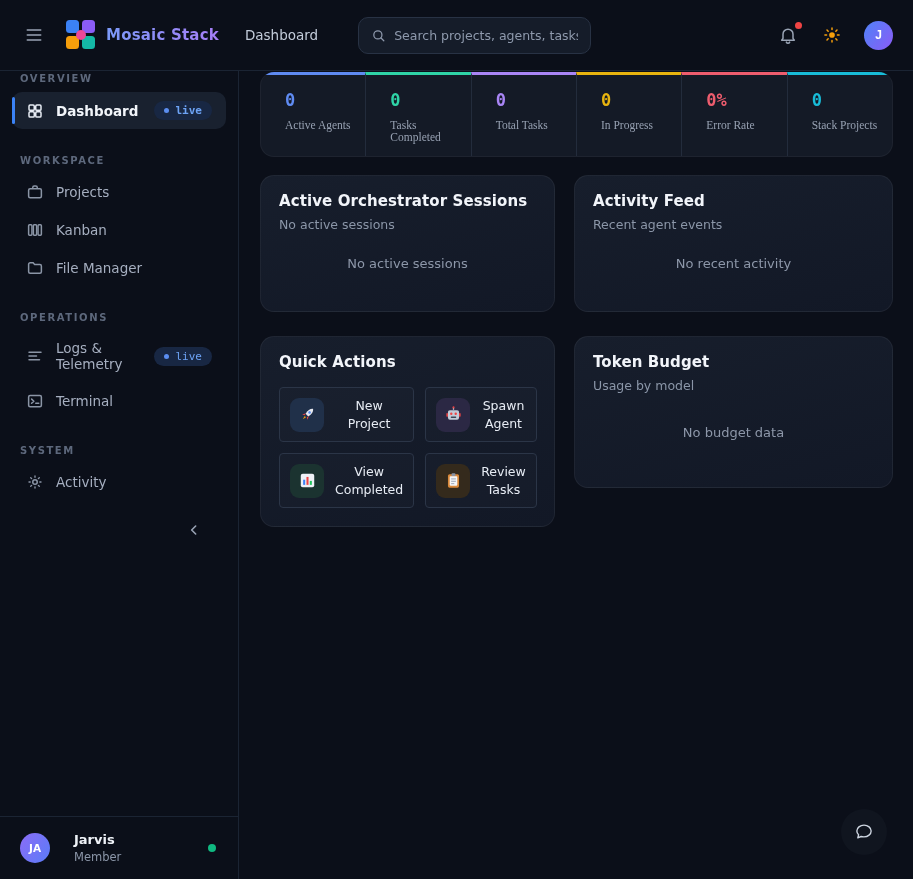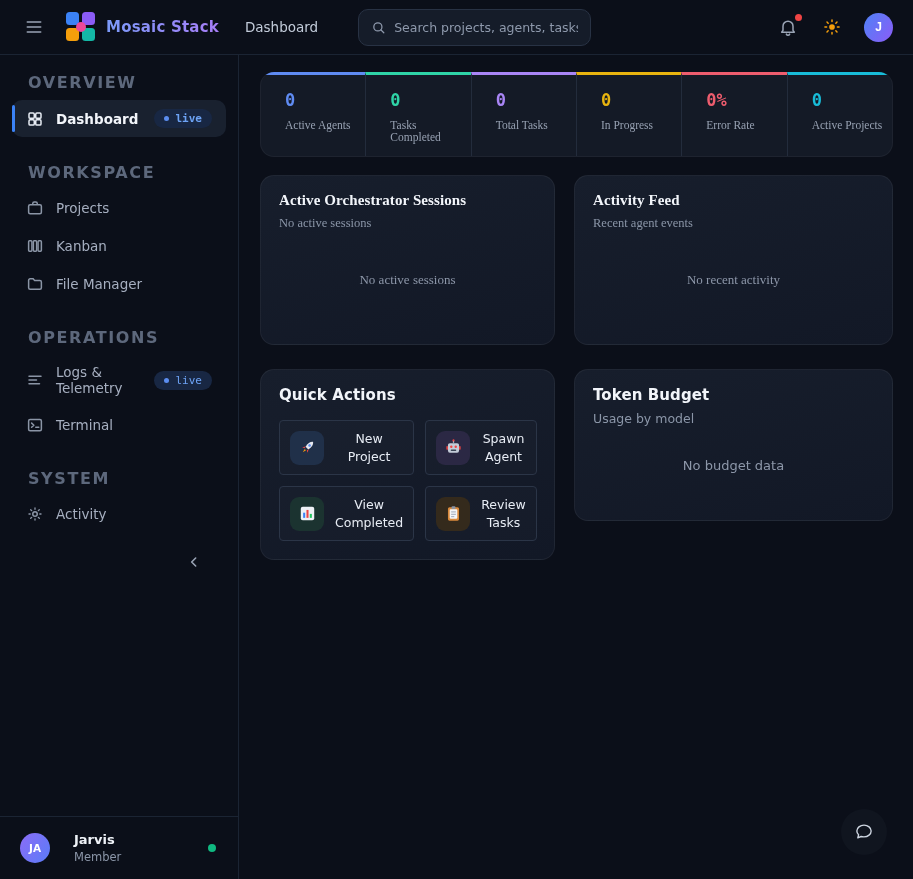--- a/index.html
+++ b/index.html
@@ -4,21 +4,21 @@
 <style>
   * { margin:0; padding:0; box-sizing:border-box; }
   html,body { width:913px; height:879px; }
   body {
     background:#0b0f19; color:#e8edf5; overflow:hidden; position:relative;
     font-family:"DejaVu Sans","Liberation Sans",sans-serif;
   }
   svg { display:block; }
   
   .header {
-    position:absolute; top:0; left:0; right:0; height:55px;
+    position:absolute; top:0; left:0; right:0; height:71px;
     display:flex; align-items:center; padding:0 20px;
     border-bottom:1px solid #1b2433; background:#0b0f19; z-index:5;
   }
   .hamburger { background:none; border:none; color:#9aa4b5; cursor:pointer; padding:4px; margin-right:18px; }
   .logo-tile { position:relative; width:30px; height:30px; display:grid; grid-template-columns:13px 13px; grid-template-rows:13px 13px; gap:3px; margin-right:10px; }
   .logo-tile .sq { border-radius:3.5px; }
   .logo-dot { position:absolute; left:50%; top:50%; width:10px; height:10px; border-radius:50%; transform:translate(-50%,-50%); }
   .brand {
     font-size:15px; font-weight:700; letter-spacing:.2px;
     background:linear-gradient(90deg,#7b9af9,#a77ef7);
@@ -43,22 +43,22 @@
     background:linear-gradient(125deg,#4f82f7,#8b5cf6);
     color:#fff; font-size:12px; font-weight:700; display:flex; align-items:center; justify-content:center;
   }
   
   .sidebar {
     position:absolute; top:55px; left:0; bottom:0; width:239px;
     background:#0b0f19; border-right:1px solid #1b2433;
     display:flex; flex-direction:column; padding:14px 12px 0; z-index:4;
   }
   .section-label {
-    font-size:16px; font-weight:700; letter-spacing:1.6px; color:#5d687c;
-    margin:4px 16px 8px; text-transform:uppercase;
+    font-size:10px; font-weight:700; letter-spacing:1.6px; color:#5d687c;
+    margin:4px 8px 8px; text-transform:uppercase;
   }
   .nav-gap { height:20px; }
   .nav-item {
     position:relative; display:flex; align-items:center; gap:12px;
     padding:9px 14px; margin-bottom:2px; border-radius:10px;
     color:#a6afc0; font-size:13.5px; cursor:pointer;
   }
   .nav-item .nicon { color:#8b95a6; flex:0 0 auto; }
   .nav-item.active { background:#19212f; color:#f2f5fa; font-weight:600; }
   .nav-item.active .nicon { color:#e8edf5; }
@@ -102,21 +102,21 @@
   .stat-label { margin-top:9px; font-size:11.5px; color:#97a1b2;font-family:Liberation Serif, serif; }
   .cards-grid {
     margin-top:18px; display:grid; grid-template-columns:295px 1fr;
     column-gap:19px; row-gap:24px; align-items:start;
   }
   .card {
     background:linear-gradient(165deg,#171e2c,#121826);
     border:1px solid rgba(255,255,255,.055); border-radius:14px;
     padding:16px 18px; display:flex; flex-direction:column;
   }
-  .card.h149 { height:170px;font-family:Liberation Serif, serif; }
+  .card.h149 { height:137px; }
   .card.h152 { height:152px; }
   .card.hqa { min-height:191px; }
   .card-title { font-size:15px; font-weight:700; color:#f2f5fa; letter-spacing:.1px; }
   .card-sub { margin-top:7px; font-size:12.5px; color:#8b96a8; }
   .card-empty { flex:1; display:flex; align-items:center; justify-content:center; font-size:13px; color:#8d97a9; }
   .qa-grid { margin-top:16px; display:grid; grid-template-columns:1fr 1fr; gap:11px; }
   .qa-btn {
     display:flex; align-items:center; justify-content:center; gap:11px;
     min-height:55px; padding:8px 10px; cursor:pointer;
     background:rgba(255,255,255,.015); border:1px solid #2b3547; border-radius:4px;
@@ -300,21 +300,21 @@
     <div class="stat-cell" style="--c: #e8b40f;">
       <div class="stat-value">0</div>
       <div class="stat-label">In Progress</div>
     </div>
     <div class="stat-cell" style="--c: #ee5d6e;">
       <div class="stat-value">0%</div>
       <div class="stat-label">Error Rate</div>
     </div>
     <div class="stat-cell" style="--c: #18bcd8;">
       <div class="stat-value">0</div>
-      <div class="stat-label">Active Projects</div>
+      <div class="stat-label">Stack Projects</div>
     </div>
   </div>
 
   <div class="cards-grid">
 
     <section class="card h149">
       <div class="card-title">Active Orchestrator Sessions</div>
       <div class="card-sub">No active sessions</div>
       <div class="card-empty">No active sessions</div>
     </section>

